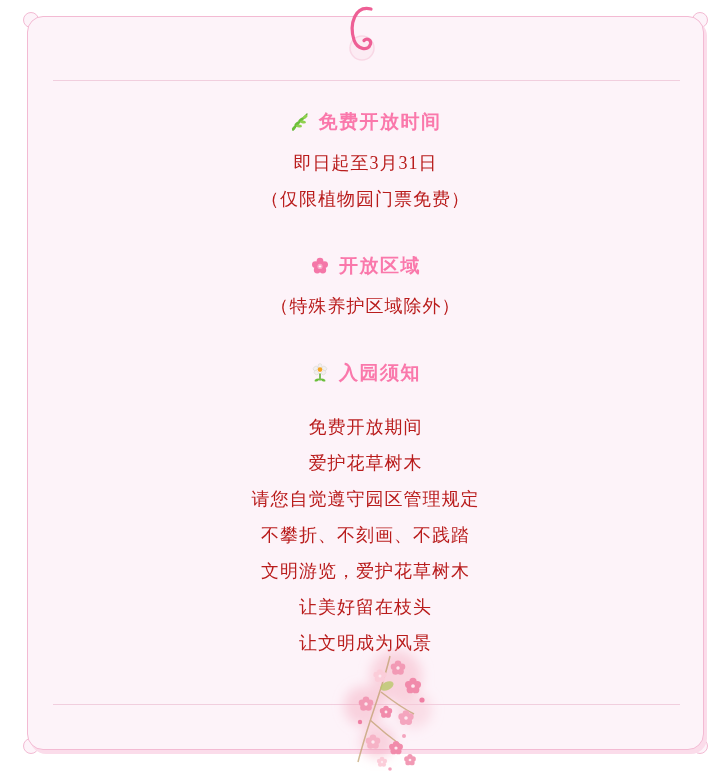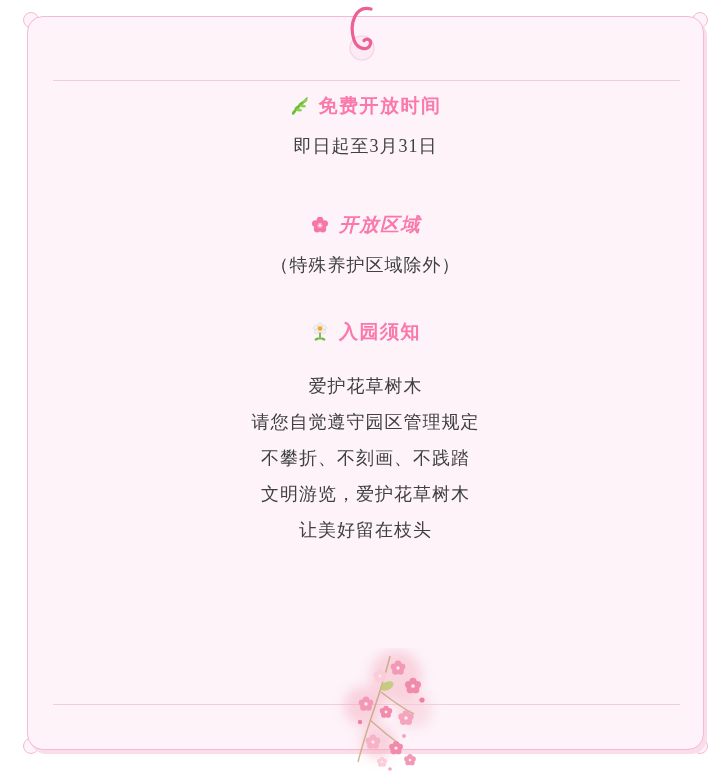--- a/index.html
+++ b/index.html
@@ -78,25 +78,25 @@
     display: inline-block;
     width: 20px;
     height: 20px;
     vertical-align: -4px;
     margin-right: 9px;
   }
   .sec-lines div {
     font-family: "Liberation Serif", serif;
     font-size: 18px;
     line-height: 36px;
-    color: #404040;
+    color: #b91c1c;
     letter-spacing: 1px;
   }
-  .sec1 .sec-title { margin-top: 13px; margin-bottom: 9px; }
-  .sec2 .sec-title { margin-top: 48px; margin-bottom: 9px; font-style: italic; }
+  .sec1 .sec-title { margin-top: 30px; margin-bottom: 9px; font-family: Liberation Mono, monospace; }
+  .sec2 .sec-title { margin-top: 36px; margin-bottom: 9px; }
   .sec3 .sec-title { margin-top: 36px; margin-bottom: 23px; }
 
   
   .swirl {
     position: absolute;
     left: 340px;
     top: 2px;
     z-index: 3;
   }
   
@@ -131,20 +131,21 @@
               <ellipse cx="15" cy="5" rx="3" ry="1.5" fill="#8fd14f" transform="rotate(-35 15 5)"></ellipse>
               <ellipse cx="11" cy="8" rx="3.2" ry="1.6" fill="#6abf3a" transform="rotate(-40 11 8)"></ellipse>
               <ellipse cx="13" cy="10" rx="3" ry="1.5" fill="#8fd14f" transform="rotate(10 13 10)"></ellipse>
               <ellipse cx="7" cy="12" rx="3.2" ry="1.6" fill="#6abf3a" transform="rotate(-45 7 12)"></ellipse>
               <ellipse cx="9" cy="14" rx="3" ry="1.5" fill="#8fd14f" transform="rotate(5 9 14)"></ellipse>
               <ellipse cx="4" cy="16" rx="2.8" ry="1.4" fill="#6abf3a" transform="rotate(-50 4 16)"></ellipse>
             </svg><span>免费开放时间</span>
           </div>
           <div class="sec-lines">
             <div>即日起至3月31日</div>
+            <div>（仅限植物园门票免费）</div>
           </div>
         </div>
 
         <div class="section sec2">
           <div class="sec-title">
             <svg class="sec-icon" viewBox="0 0 20 20">
               <g fill="#f477a8">
                 <circle cx="10" cy="5.2" r="3.4"></circle>
                 <circle cx="14.6" cy="8.6" r="3.4"></circle>
                 <circle cx="12.8" cy="14" r="3.4"></circle>
@@ -170,25 +171,27 @@
                 <ellipse cx="10" cy="3.4" rx="2" ry="2.8"></ellipse>
                 <ellipse cx="14.4" cy="5.4" rx="2.6" ry="2" transform="rotate(40 14.4 5.4)"></ellipse>
                 <ellipse cx="5.6" cy="5.4" rx="2.6" ry="2" transform="rotate(-40 5.6 5.4)"></ellipse>
                 <ellipse cx="13.6" cy="9.6" rx="2.4" ry="2" transform="rotate(-45 13.6 9.6)"></ellipse>
                 <ellipse cx="6.4" cy="9.6" rx="2.4" ry="2" transform="rotate(45 6.4 9.6)"></ellipse>
               </g>
               <circle cx="10" cy="6.6" r="2.3" fill="#f5a623"></circle>
             </svg><span>入园须知</span>
           </div>
           <div class="sec-lines">
+            <div>免费开放期间</div>
             <div>爱护花草树木</div>
             <div>请您自觉遵守园区管理规定</div>
             <div>不攀折、不刻画、不践踏</div>
             <div>文明游览，爱护花草树木</div>
             <div>让美好留在枝头</div>
+            <div>让文明成为风景</div>
           </div>
         </div>
 
       </div>
     </div>
   </div>
 
   <svg class="swirl" width="44" height="62" viewBox="0 0 44 62">
     <circle cx="22" cy="46" r="12" fill="#fceaf2" stroke="#f8d3e2" stroke-width="1.5" opacity="0.85"></circle>
     <path d="M31 7 C 15 3, 9 22, 14 38 C 17 47, 28 50, 30.5 42 C 31.5 38, 27 35.5, 24 38.5" fill="none" stroke="#ee5f95" stroke-width="3.2" stroke-linecap="round"></path>

